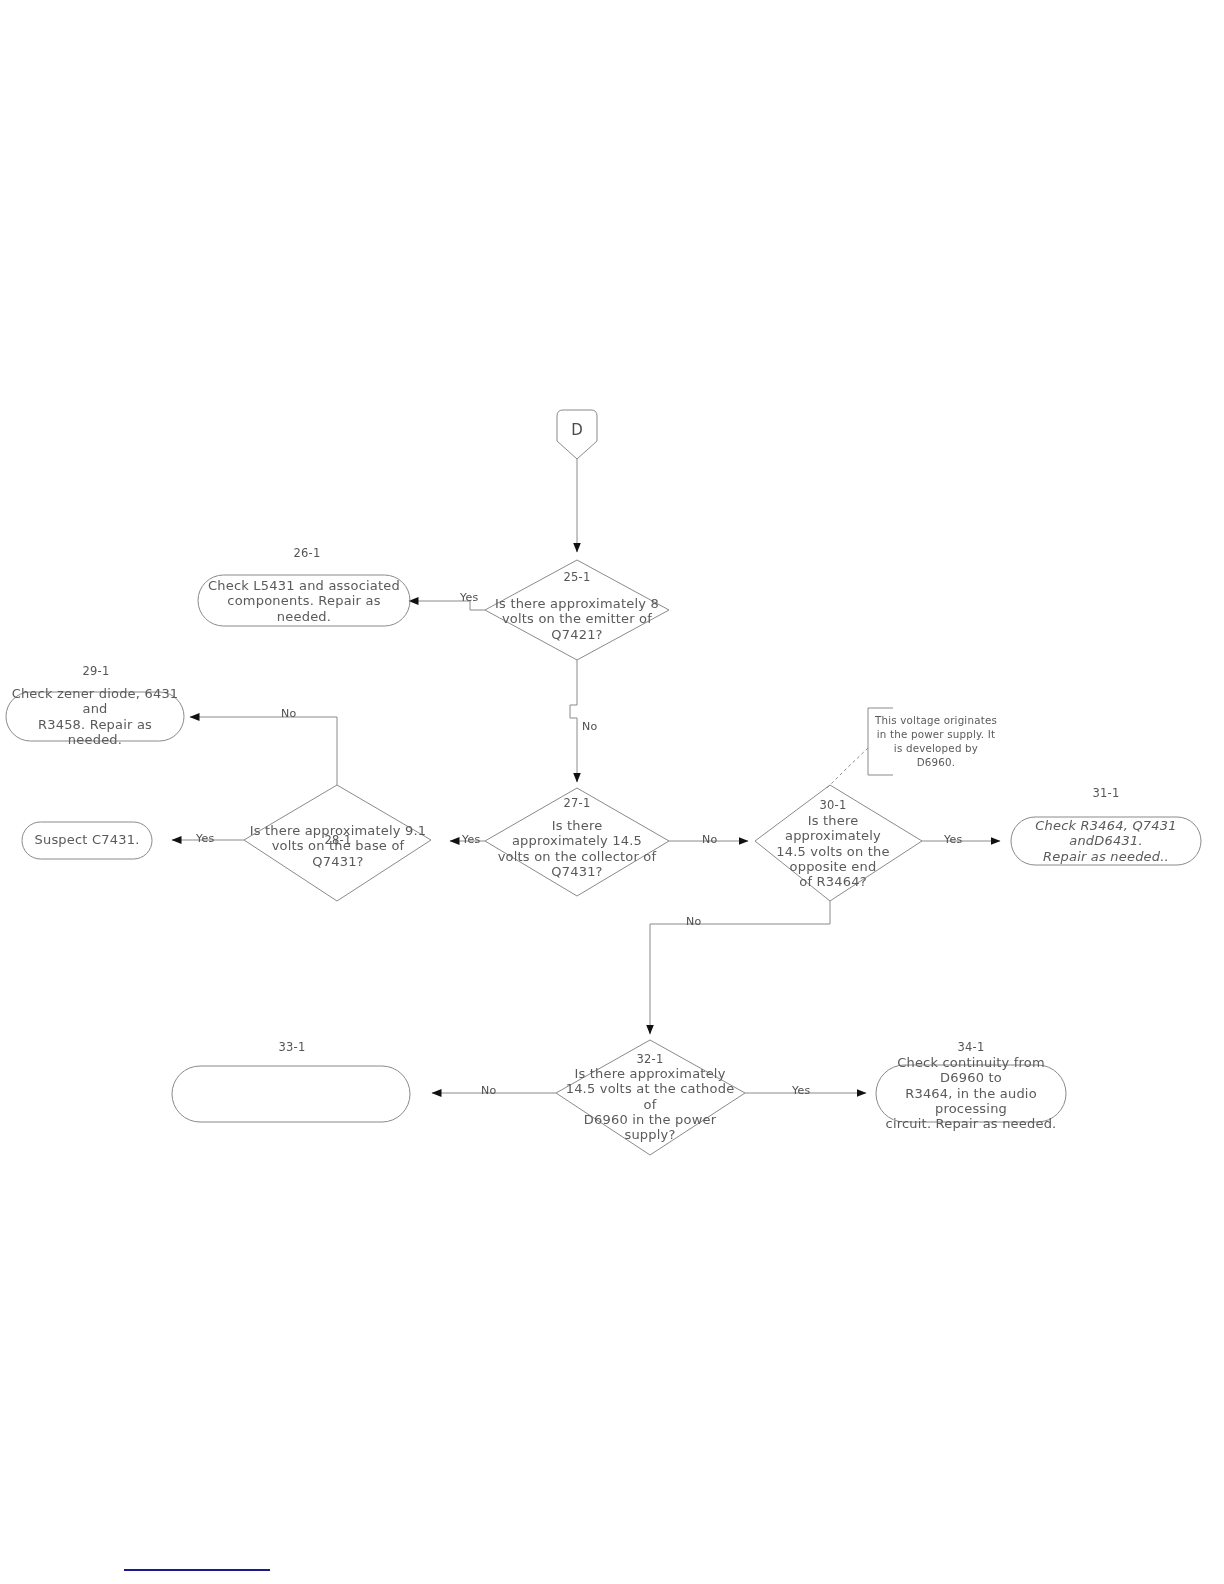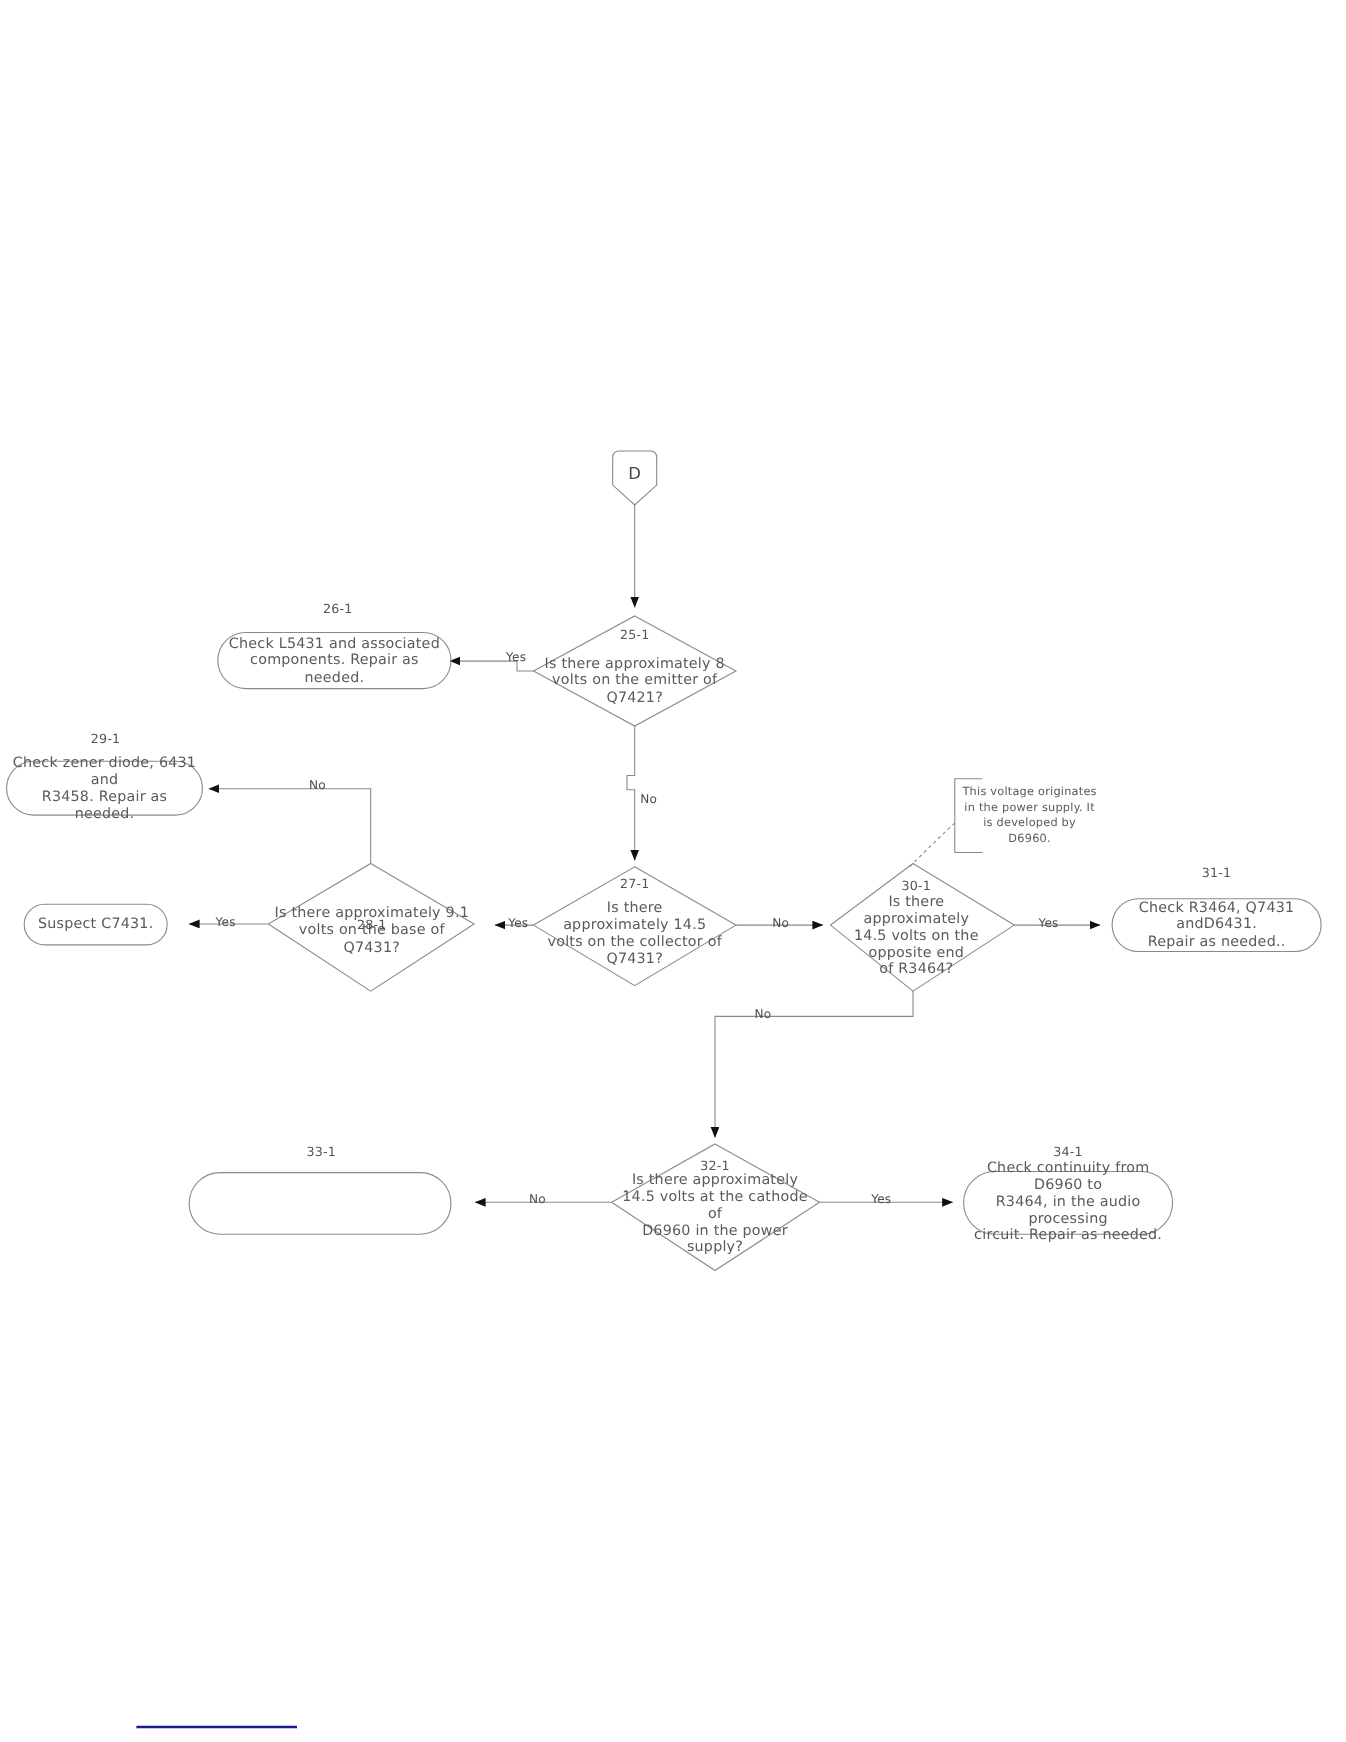--- a/index.html
+++ b/index.html
@@ -177,21 +177,21 @@
   <div class="ctr node-text" style="left:833px;top:851px;width:140px;">Is there approximately
 14.5 volts on the
 opposite end
 of R3464?</div>
 
   <div class="edge-label" style="left:944px;top:834px;">Yes</div>
 
   <div class="edge-label" style="left:686px;top:916px;">No</div>
 
   <div class="tag" style="left:1106px;top:794px;transform:translate(-50%,-50%);">31-1</div>
-  <div class="ctr node-text" style="left:1106px;top:841px;width:181px;">Check R3464, Q7431 andD6431.
+  <div class="ctr node-text" style="left:1106px;top:841px;width:181px;font-style:italic;">Check R3464, Q7431 andD6431.
 Repair as needed..</div>
 
   <div class="tag" style="left:292px;top:1048px;transform:translate(-50%,-50%);">33-1</div>
 
   <div class="tag" style="left:650px;top:1060px;transform:translate(-50%,-50%);">32-1</div>
   <div class="ctr node-text" style="left:650px;top:1104px;width:180px;">Is there approximately
 14.5 volts at the cathode of
 D6960 in the power
 supply?</div>
 

